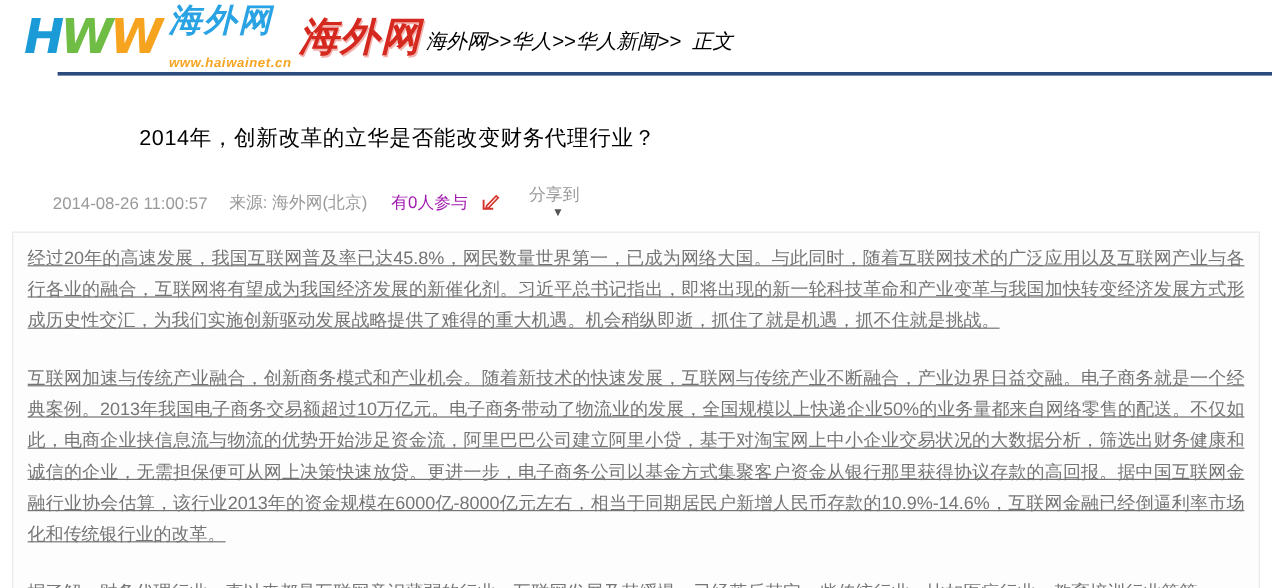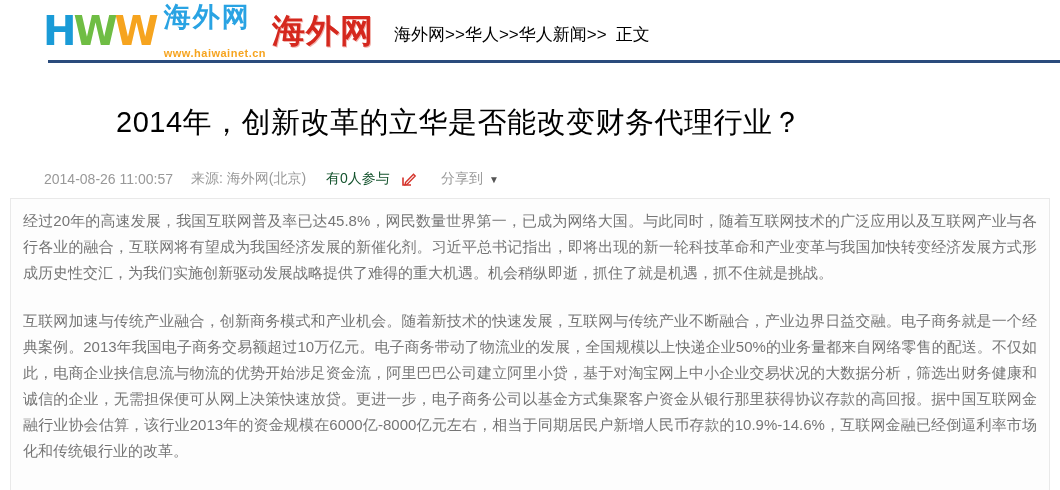--- a/index.html
+++ b/index.html
@@ -4,56 +4,56 @@
 <style>
   * { margin:0; padding:0; box-sizing:border-box; }
   html,body { background:#fff; }
   body {
     width:1060px; height:490px; overflow:hidden;
     font-family:"Liberation Sans","DejaVu Sans",sans-serif;
     position:relative;
   }
 
   
-  .header { padding:8px 0 0 43px; height:54px; display:flex; align-items:center; }
+  .header { padding:8px 0 0 20px; height:54px; display:flex; align-items:center;font-style:italic; }
   .logo { display:flex; align-items:center; cursor:pointer; }
   .logo-letters { font-weight:bold; font-size:40px; line-height:40px; letter-spacing:-3px; font-family:"DejaVu Sans",sans-serif; }
   .logo-letters .lh  { color:#1a9bd7; }
   .logo-letters .lw1 { color:#6fbd44; }
   .logo-letters .lw2 { color:#f6a41f; }
   .logo-cnblock { display:inline-block; margin-left:8px; line-height:1; }
   .logo-cn  { display:block; color:#29a3e3; font-size:27px; font-weight:bold; letter-spacing:2px; }
   .logo-url { display:block; color:#f6a41f; font-size:11px; font-weight:bold; margin-top:17px; letter-spacing:0.5px; }
   .logo-stamp { color:#d5281e; font-size:33px; font-weight:900; margin-left:6px; letter-spacing:1px;
                 text-shadow:1px 1px 0 #f2b3ae; font-family:"DejaVu Sans",sans-serif; }
-  .breadcrumb { margin-left:20px; font-size:17px; color:#000; padding-top:6px; }
+  .breadcrumb { margin-left:4px; font-size:17px; color:#000; padding-top:6px; }
   .breadcrumb span { cursor:pointer; }
   .crumb-last { margin-left:9px; }
 
   
   .divider { margin:6px 0 0 48px; height:3px; background:#2a4b7c; }
 
   
-  .title { margin:40px 0 0 116px; font-size:29px; font-weight:400; color:#000; letter-spacing:0.5px; }
+  .title { margin:40px 0 0 116px; font-size:18px; font-weight:400; color:#000; letter-spacing:0.5px; }
   .meta { margin:27px 0 0 44px; font-size:14px; color:#999; display:flex; align-items:center; }
   .meta .date { margin-right:18px;text-align:center; }
   .meta .source { margin-right:20px;text-align:right; }
-  .meta .participate { color:#14532d; cursor:pointer; }
+  .meta .participate { color:#a21caf; cursor:pointer; }
   .meta .edit-icon { margin:0 14px 0 10px; cursor:pointer; display:inline-flex; }
-  .meta .share { color:#999; cursor:pointer; display:inline-flex; align-items:center; margin-left:10px; }
+  .meta .share { color:#999; cursor:pointer; display:inline-flex; align-items:center; margin-left:10px;flex-direction:column; }
   .meta .caret { color:#555; font-size:10px; margin-left:6px; }
 
   .body-box {
     margin:10px 10px 0 10px;
     border:1px solid #e9e9e9; background:#fdfdfd;
     padding:9px 12px 8px 12px;
   }
   .body-box p {
     font-size:15px; line-height:26px; color:#757575;
-    text-align:justify; margin-bottom:22px;
+    text-align:justify; margin-bottom:22px;text-decoration:underline;
   }
   .body-box p:last-child { margin-bottom:0; }
 </style>
 </head>
 <body>
 
 <div class="header">
   <div class="logo">
     <span class="logo-letters"><span class="lh">H</span><span class="lw1">W</span><span class="lw2">W</span></span>
     <span class="logo-cnblock">

